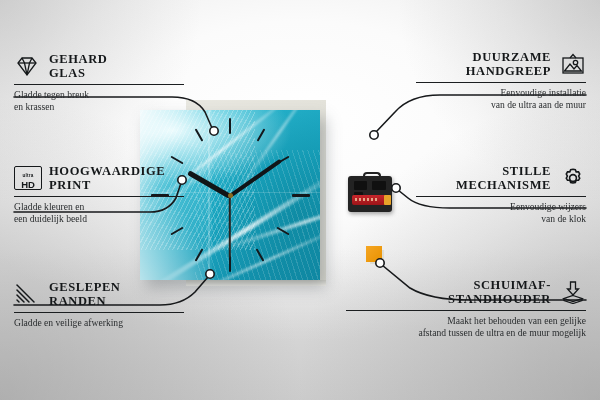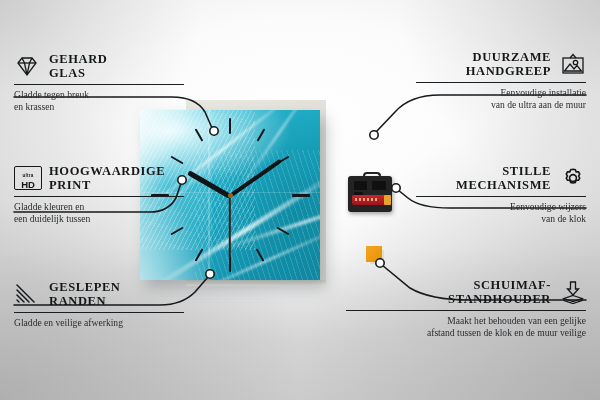--- a/index.html
+++ b/index.html
@@ -212,21 +212,21 @@
         </span>
       </span>
       <h3>
         <span>HOOGWAARDIGE</span><br>
         <span>PRINT</span>
       </h3>
     </div>
     <div class="rule"></div>
     <p>
       <span>Gladde kleuren en</span><br>
-      <span>een duidelijk tussen</span>
+      <span>een duidelijk beeld</span>
     </p>
   </div>
 
   <div class="feat left" style="left:14px;top:280px;width:170px;">
     <div class="row">
       <span class="ico">
         <svg viewBox="0 0 26 24">
             <g stroke="#15181a" stroke-width="1.5" stroke-linecap="round">
           <path d="M3 3 L20 20"></path>
               <path d="M3 8 L15 20"></path>
@@ -304,17 +304,17 @@
           <path d="M10.5 2 h5 v7 h3 l-5.5 6 -5.5 -6 h3 Z"></path>
           <path d="M13 15.5 L22 18.5 L13 21.5 L4 18.5 Z"></path>
           <path d="M4 18.5 v2 l9 3 9 -3 v-2"></path>
         </g>
           </svg>
       </span>
     </div>
     <div class="rule"></div>
     <p>
       <span>Maakt het behouden van een gelijke</span><br>
-      <span>afstand tussen de klok en de muur veilige</span>
+      <span>afstand tussen de ultra en de muur mogelijk</span>
     </p>
   </div>
 
 </div>
 
 </body></html>

